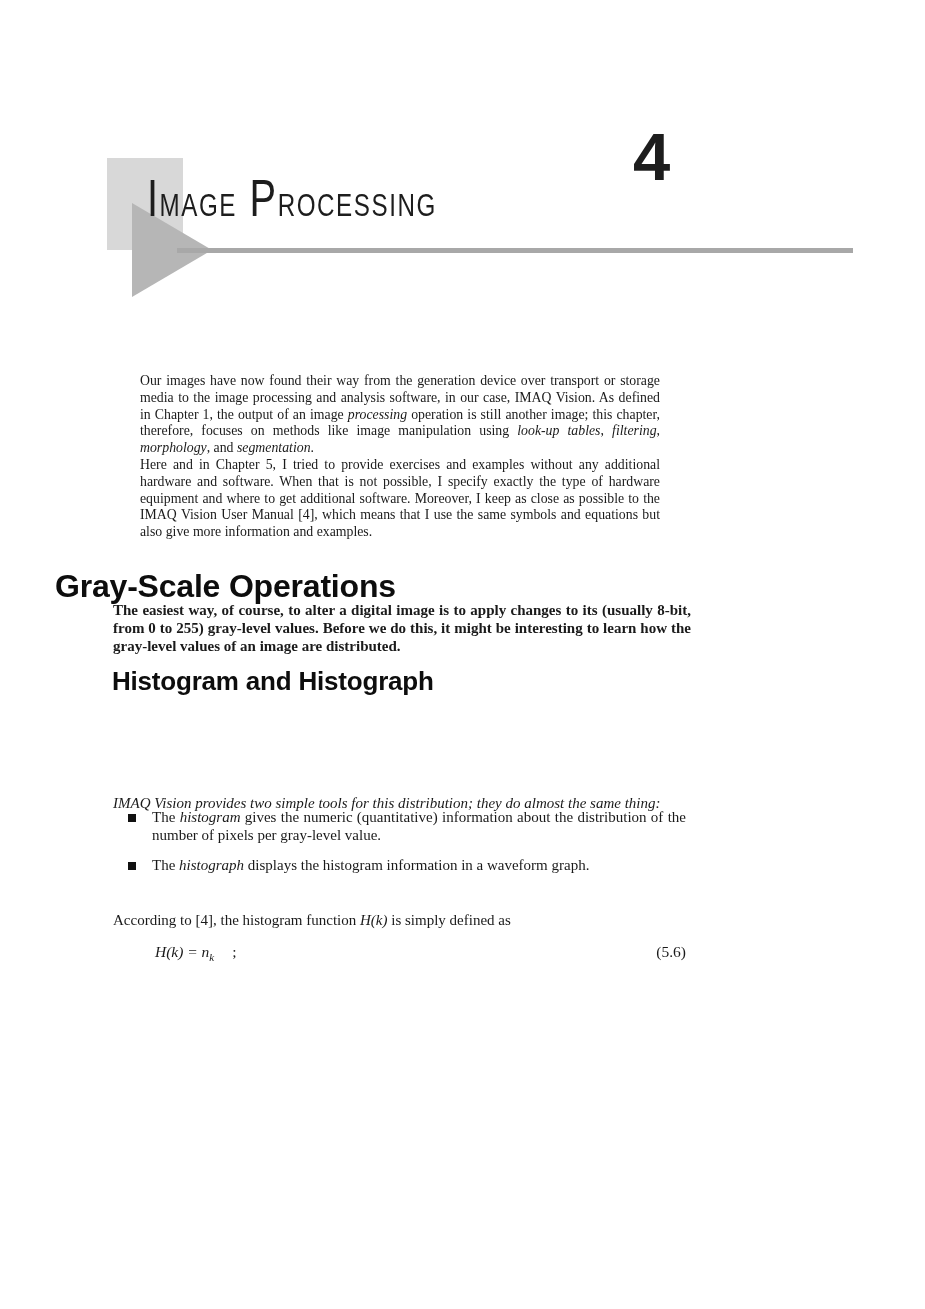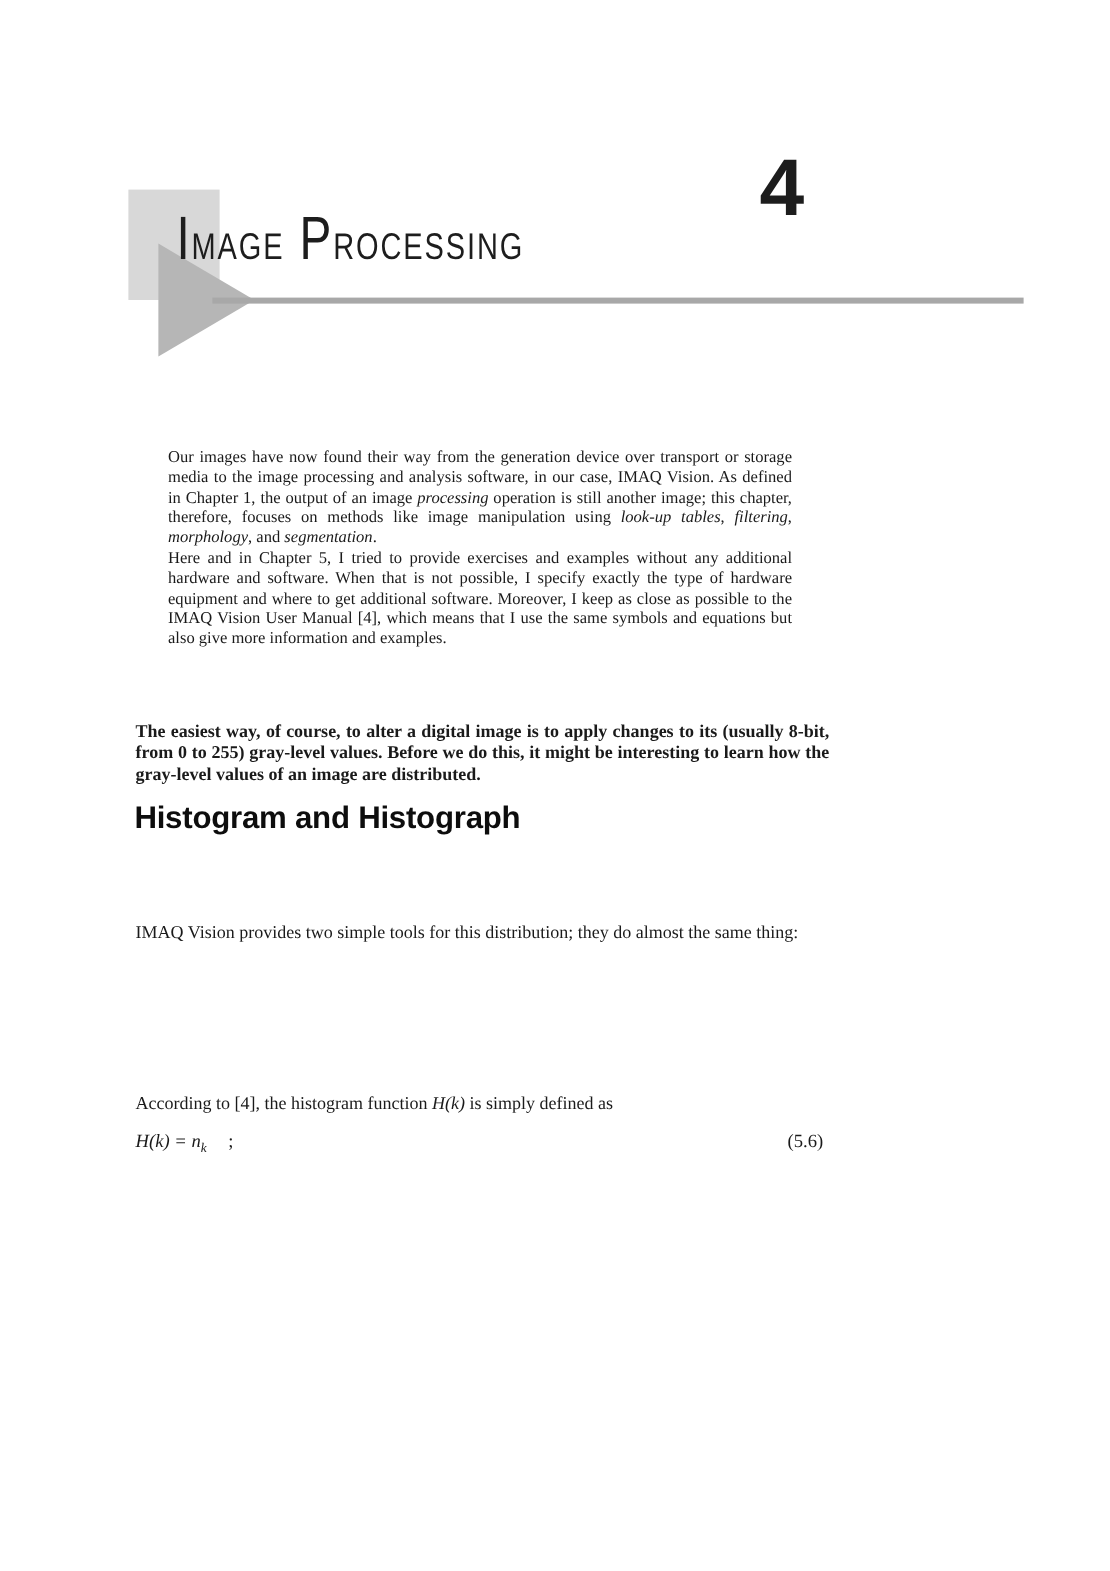--- a/index.html
+++ b/index.html
@@ -75,42 +75,42 @@
     letter-spacing:-0.2px; color:#0d0d0d;
   }
 
   
   .body-text {
     position:absolute; left:113px; width:578px;
     font-size:15px; line-height:17.8px;
     text-align:justify; margin:0;
   }
   .p-grayscale { top:602px;font-weight:bold; }
-  .p-histogram { top:770px; }
+  .p-histogram { top:795px;font-style:italic; }
   .p-after     { top:912px; text-align:left; }
 
   
   .bullets {
     position:absolute; left:128px; top:809px; width:558px;
     margin:0; padding:0; list-style:none;
     font-size:15px; line-height:17.8px; text-align:justify;
   }
   .bullets li { position:relative; padding-left:24px; margin:0; }
   .bullets li + li { margin-top:12px; }
   .bsq {
     position:absolute; left:0; top:5px;
     width:8px; height:8px; background:#111111;
   }
 
   
   .equation {
     position:absolute; left:113px; top:943px; width:573px;
     font-size:15.5px; line-height:18px;
   }
-  .eq-body { font-style:italic;text-align:right; }
+  .eq-body { margin-left:42px; font-style:italic;text-align:right; }
   .eq-body sub { font-size:11px; font-style:italic; }
   .eq-punct { margin-left:18px; font-style:normal; }
   .eq-number { float:right; font-style:normal; }
 
   i { font-style:italic; }
 </style>
 </head>
 <body>
 
 <div class="page">
@@ -121,28 +121,31 @@
 
   <div class="chapter-number">4</div>
 
   <h1 class="chapter-title"><span class="tw">Image</span><span class="tw">Processing</span></h1>
 
   <section class="intro">
     <p><span>Our images have now found their way from the generation device over transport or storage media to the image processing and analysis software, in our case, IMAQ Vision. As defined in Chapter 1, the output of an image </span><i>processing</i><span> operation is still another image; this chapter, therefore, focuses on methods like image manipulation using </span><i>look-up tables</i><span>, </span><i>filtering</i><span>, </span><i>morphology</i><span>, and </span><i>segmentation</i><span>.</span></p>
     <p>Here and in Chapter 5, I tried to provide exercises and examples without any additional hardware and software. When that is not possible, I specify exactly the type of hardware equipment and where to get additional software. Moreover, I keep as close as possible to the IMAQ Vision User Manual [4], which means that I use the same symbols and equations but also give more information and examples.</p>
   </section>
 
+  <h2 class="h2">Gray-Scale Operations</h2>
 
   <p class="body-text p-grayscale">The easiest way, of course, to alter a digital image is to apply changes to its (usually 8-bit, from 0 to 255) gray-level values. Before we do this, it might be interesting to learn how the gray-level values of an image are distributed.</p>
 
   <h3 class="h3">Histogram and Histograph</h3>
 
   <p class="body-text p-histogram">IMAQ Vision provides two simple tools for this distribution; they do almost the same thing:</p>
 
   <ul class="bullets">
+    <li><span class="bsq"></span><span>The </span><i>histogram</i><span> gives the numeric (quantitative) information about the distribution of the number of pixels per gray-level value.</span></li>
+    <li><span class="bsq"></span><span>The </span><i>histograph</i><span> displays the histogram information in a waveform graph.</span></li>
   </ul>
 
   <p class="body-text p-after"><span>According to [4], the histogram function </span><i>H(k)</i><span> is simply defined as</span></p>
 
   <div class="equation">
     <span class="eq-number">(5.6)</span>
     <span class="eq-body"><span>H(k) = n</span><sub>k</sub><span class="eq-punct">;</span></span>
   </div>
 
 </div>

